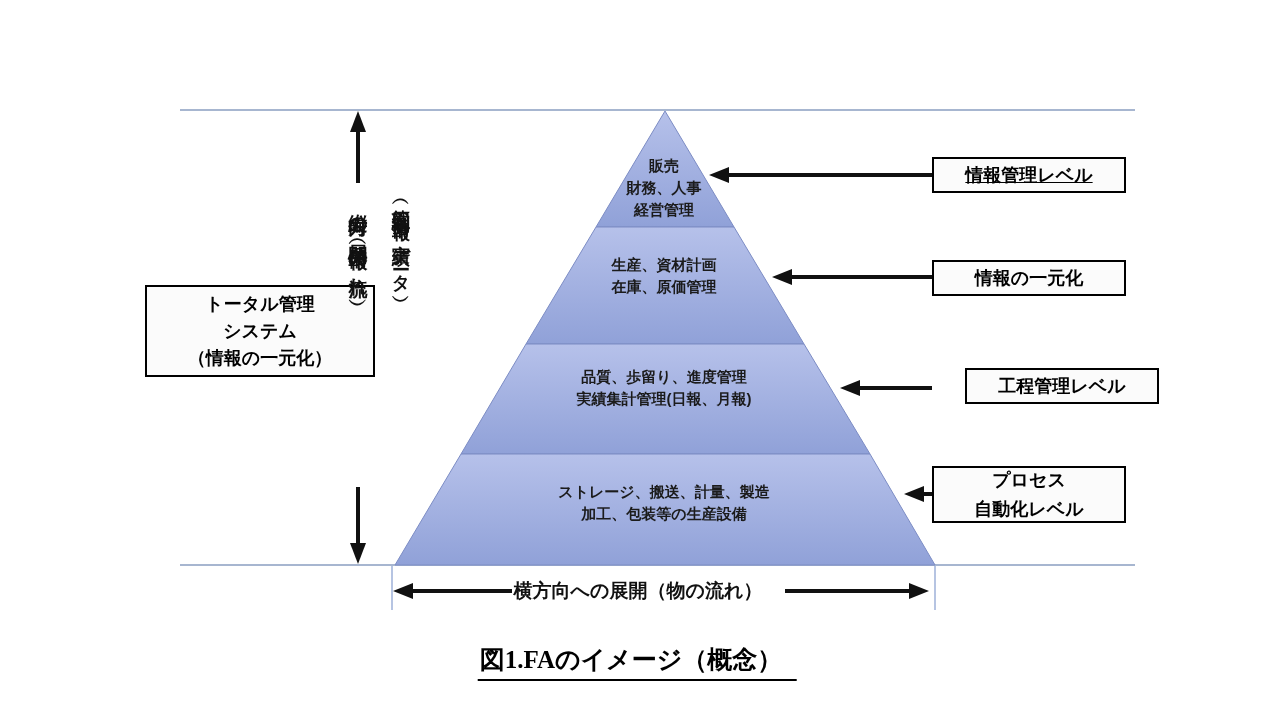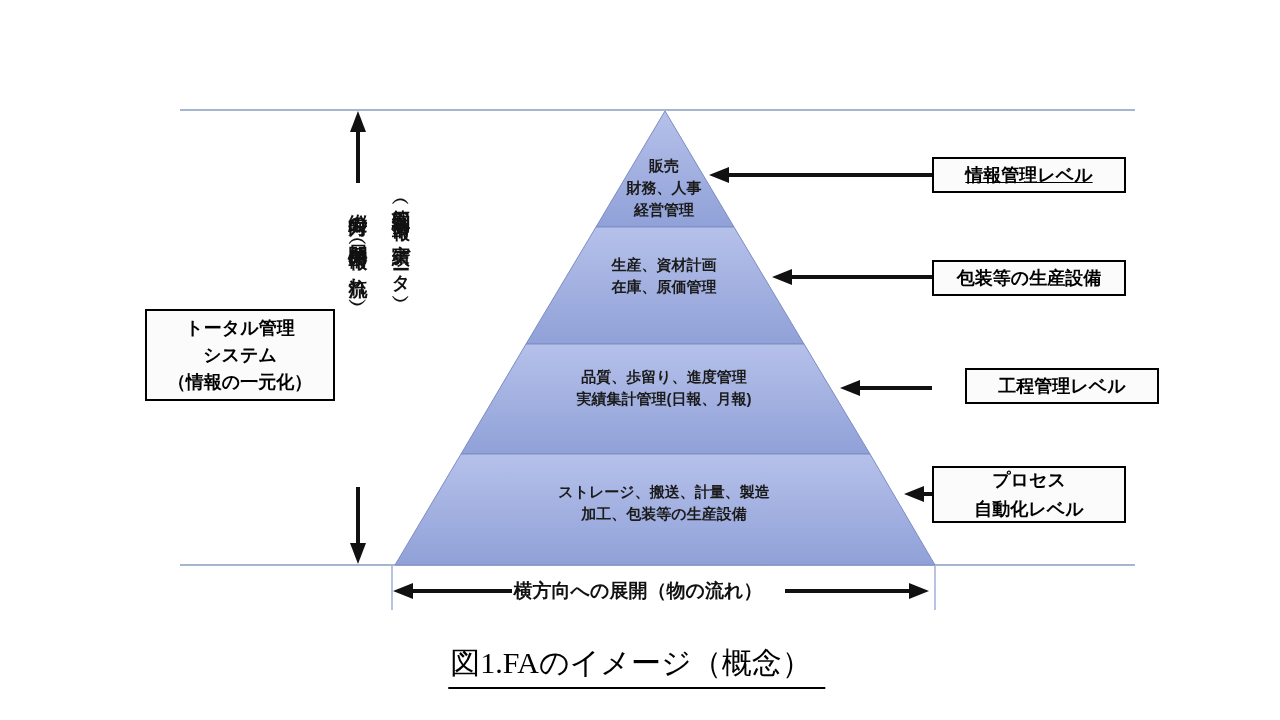--- a/index.html
+++ b/index.html
@@ -12,40 +12,40 @@
     position: absolute; transform: translateX(-50%);
     text-align: center; font-weight: bold; color: #1b1b1b;
     font-size: 15px; line-height: 22px; white-space: nowrap;
   }
   .label-box {
     position: absolute; background: #fbfbfb; border: 2px solid #000000;
     display: flex; flex-direction: column; align-items: center; justify-content: center;
     font-weight: bold; font-size: 18px; color: #000000; text-align: center;
     line-height: 1.35; white-space: nowrap;
   }
-  .left-box { left: 145px; top: 309px; width: 190px; height: 92px; line-height: 1.5; }
+  .left-box { left: 145px; top: 285px; width: 230px; height: 92px; line-height: 1.5; }
   .rbox { left: 932px; width: 194px; }
   .rbox1 { top: 157px; height: 36px; text-decoration: underline; }
   .rbox2 { top: 260px; height: 36px; }
   .rbox3 { top: 368px; height: 36px; margin-left: 33px; }
   .rbox4 { top: 466px; height: 57px; justify-content: space-between; }
   .vtext {
     position: absolute; writing-mode: vertical-rl; text-orientation: mixed;
     font-weight: bold; color: #111111; white-space: nowrap;
   }
   .vmain { left: 345px; top: 199px; font-size: 19px; letter-spacing: 2px; }
   .vsub  { left: 389px; top: 193px; font-size: 18px; letter-spacing: 2.5px; }
   .haxis-label {
     position: absolute; left: 638px; top: 578px; transform: translateX(-50%);
     font-weight: bold; font-size: 19px; color: #111111; white-space: nowrap;
   }
   .caption {
     position: absolute; left: 637px; top: 643px; transform: translateX(-50%);
     font-family: "Liberation Serif", "DejaVu Serif", serif;
-    font-weight: normal; font-size: 30px; color: #000000; white-space: nowrap;
+    font-weight: bold; font-size: 25px; color: #000000; white-space: nowrap;
     border-bottom: 2px solid #000000; padding: 0 14px 3px 2px;
   }
 </style>
 </head>
 <body>
 
 <div class="stage">
 
   <svg class="layer" viewBox="0 0 1280 720" aria-hidden="true">
     <defs>
@@ -114,21 +114,21 @@
   <div class="label-box left-box">
     <div>トータル管理</div>
     <div>システム</div>
     <div>（情報の一元化）</div>
   </div>
 
   <div class="label-box rbox rbox1">
     <div>情報管理レベル</div>
   </div>
   <div class="label-box rbox rbox2">
-    <div>包装等の生産設備</div>
+    <div>情報の一元化</div>
   </div>
   <div class="label-box rbox rbox3">
     <div>工程管理レベル</div>
   </div>
   <div class="label-box rbox rbox4">
     <div>プロセス</div>
     <div>自動化レベル</div>
   </div>
 
   <div class="vtext vmain">縦方向の展開（情報の流れ）</div>

